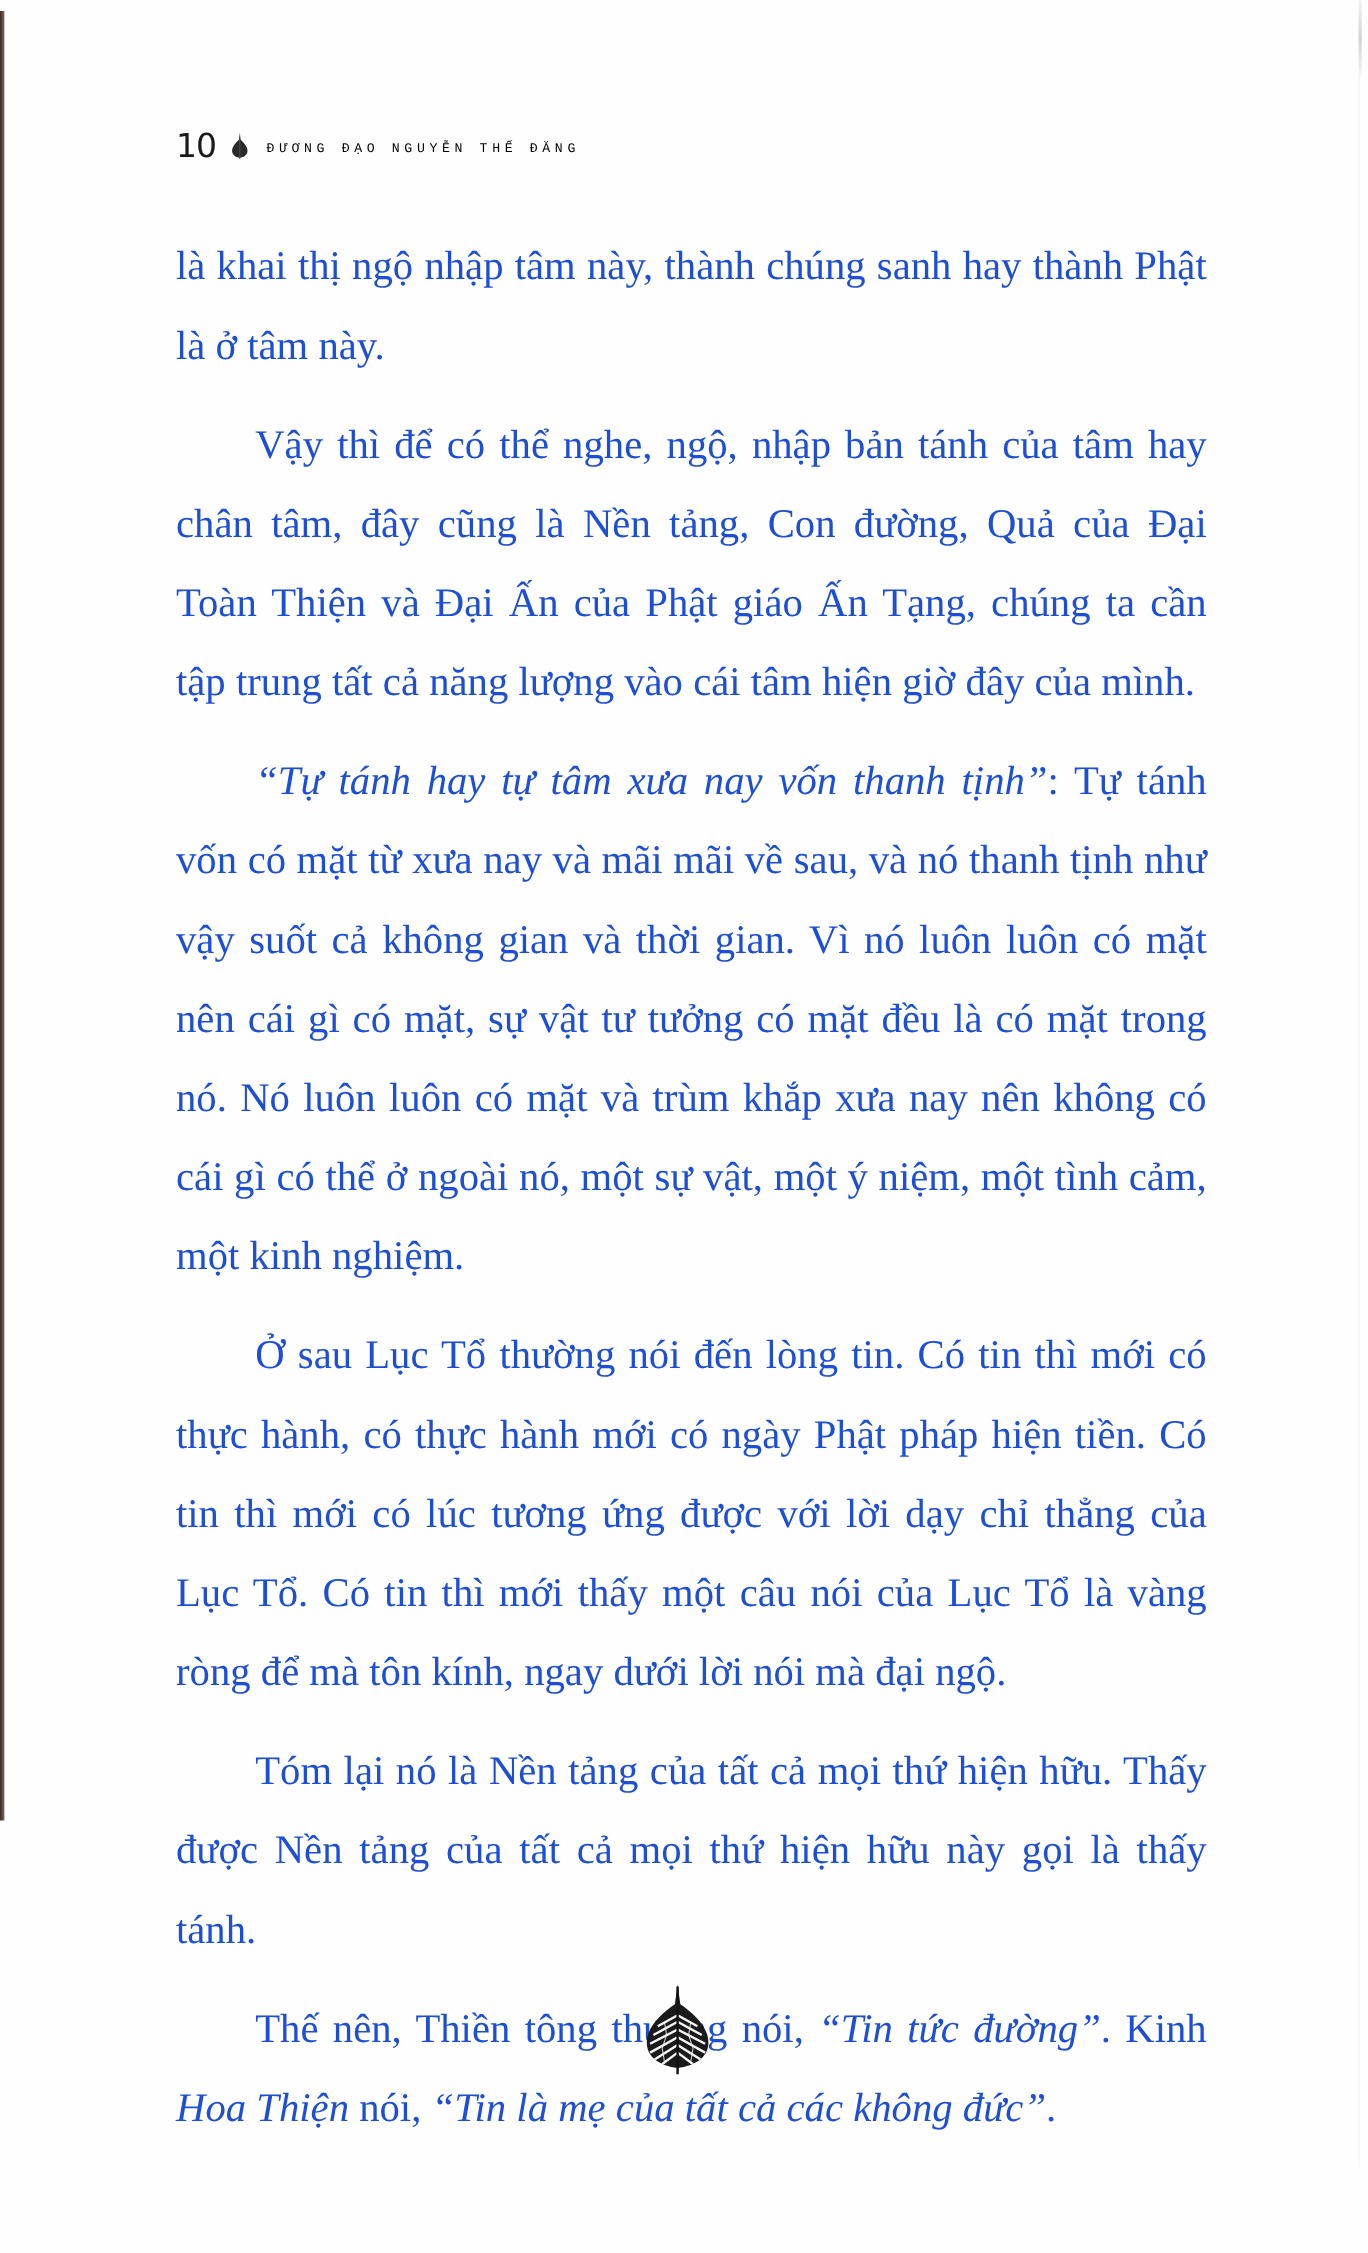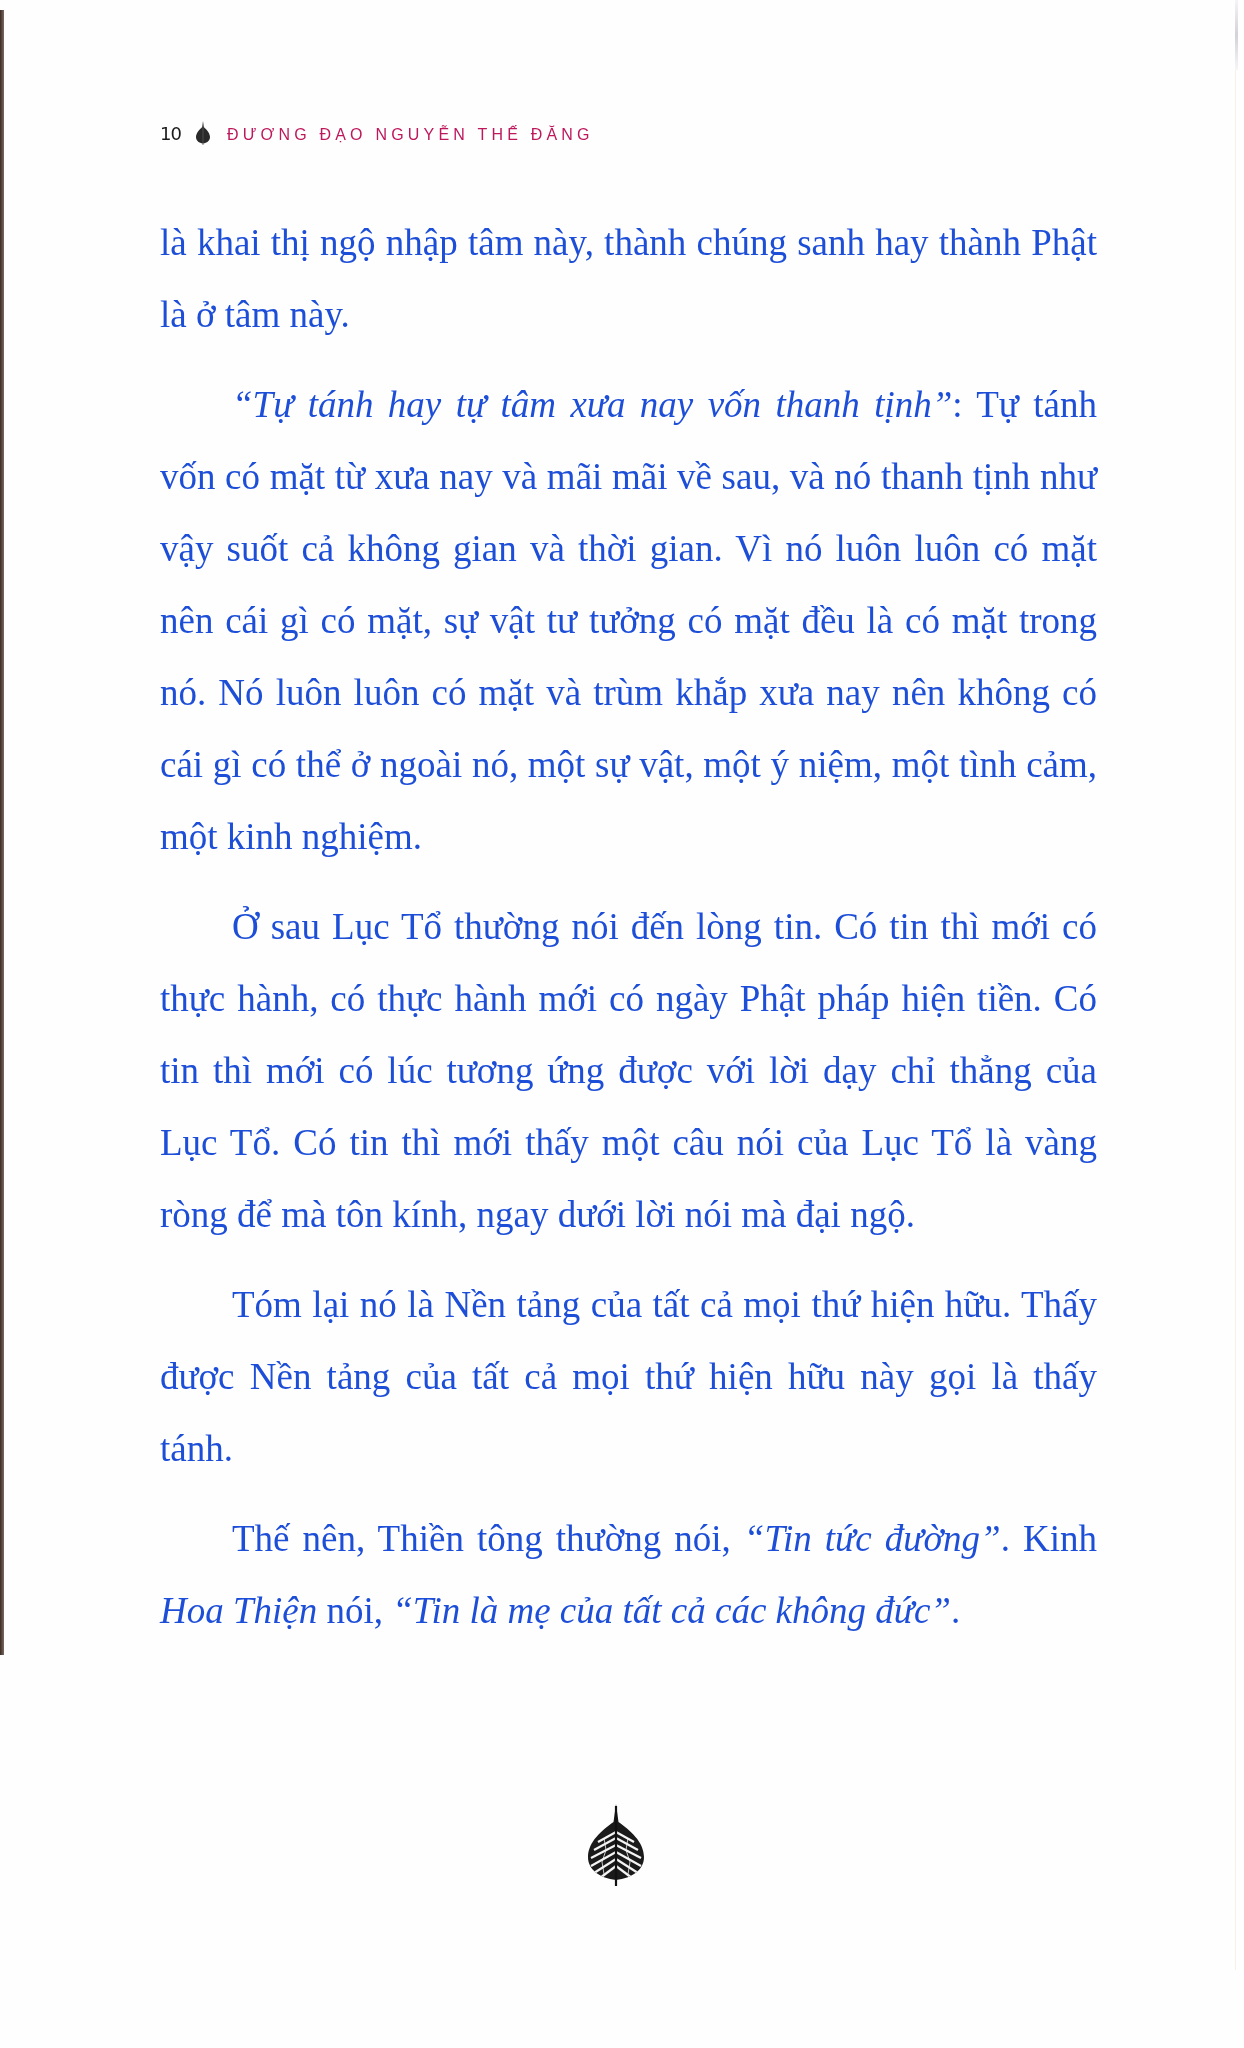--- a/index.html
+++ b/index.html
@@ -44,36 +44,36 @@
     position: absolute;
     left: 160px;
     top: 118px;
     height: 30px;
     display: flex;
     align-items: center;
     gap: 0;
   }
   .page-number {
     font-family: "DejaVu Sans", sans-serif;
-    font-size: 18px;
+    font-size: 30px;
     letter-spacing: -1px;
     color: #1a1a1a;
     margin-right: 14px;
   }
   .head-leaf {
     width: 16px;
     height: 24px;
     margin-right: 16px;
     display: inline-block;
   }
   .head-title {
-    font-family: Liberation Sans, sans-serif;
-    font-size: 16px;
+    font-family: Liberation Mono, monospace;
+    font-size: 12px;
     letter-spacing: 4.2px;
-    color: #be185d;
+    color: #000000;
     text-transform: uppercase;
     margin-top: 4px;
   }
   .body-text {
     position: absolute;
     left: 160px;
     top: 207px;
     width: 937px;
     font-size: 37px;
     line-height: 72px;
@@ -111,20 +111,21 @@
       <svg viewBox="0 0 16 24" width="16" height="24">
         <path d="M8 0 L8.8 6 C12 9 15 12.5 15 16 C15 19.5 12 22 8 22.5 C4 22 1 19.5 1 16 C1 12.5 4 9 7.2 6 Z" fill="#2a2a2a"></path>
         <line x1="8" y1="5" x2="8" y2="24" stroke="#555" stroke-width="0.8"></line>
       </svg>
     </span>
     <span class="head-title">ĐƯƠNG ĐẠO NGUYỄN THẾ ĐĂNG</span>
   </div>
 
   <div class="body-text" id="body-text">
       <p class="no-indent"><span>là khai thị ngộ nhập tâm này, thành chúng sanh hay thành Phật là ở tâm này.</span></p>
+      <p><span>Vậy thì để có thể nghe, ngộ, nhập bản tánh của tâm hay chân tâm, đây cũng là Nền tảng, Con đường, Quả của Đại Toàn Thiện và Đại Ấn của Phật giáo Ấn Tạng, chúng ta cần tập trung tất cả năng lượng vào cái tâm hiện giờ đây của mình.</span></p>
       <p><em>“Tự tánh hay tự tâm xưa nay vốn thanh tịnh”</em><span>: Tự tánh vốn có mặt từ xưa nay và mãi mãi về sau, và nó thanh tịnh như vậy suốt cả không gian và thời gian. Vì nó luôn luôn có mặt nên cái gì có mặt, sự vật tư tưởng có mặt đều là có mặt trong nó. Nó luôn luôn có mặt và trùm khắp xưa nay nên không có cái gì có thể ở ngoài nó, một sự vật, một ý niệm, một tình cảm, một kinh nghiệm.</span></p>
       <p><span>Ở sau Lục Tổ thường nói đến lòng tin. Có tin thì mới có thực hành, có thực hành mới có ngày Phật pháp hiện tiền. Có tin thì mới có lúc tương ứng được với lời dạy chỉ thẳng của Lục Tổ. Có tin thì mới thấy một câu nói của Lục Tổ là vàng ròng để mà tôn kính, ngay dưới lời nói mà đại ngộ.</span></p>
       <p><span>Tóm lại nó là Nền tảng của tất cả mọi thứ hiện hữu. Thấy được Nền tảng của tất cả mọi thứ hiện hữu này gọi là thấy tánh.</span></p>
       <p><span>Thế nên, Thiền tông thường nói, </span><em>“Tin tức đường”</em><span>. Kinh </span><em>Hoa Thiện</em><span> nói, </span><em>“Tin là mẹ của tất cả các không đức”</em><span>.</span></p>
     </div>
 
   <div class="ornament">
     <svg viewBox="0 0 60 84" width="60" height="84">
       <defs>
         <clipPath id="leafclip">

